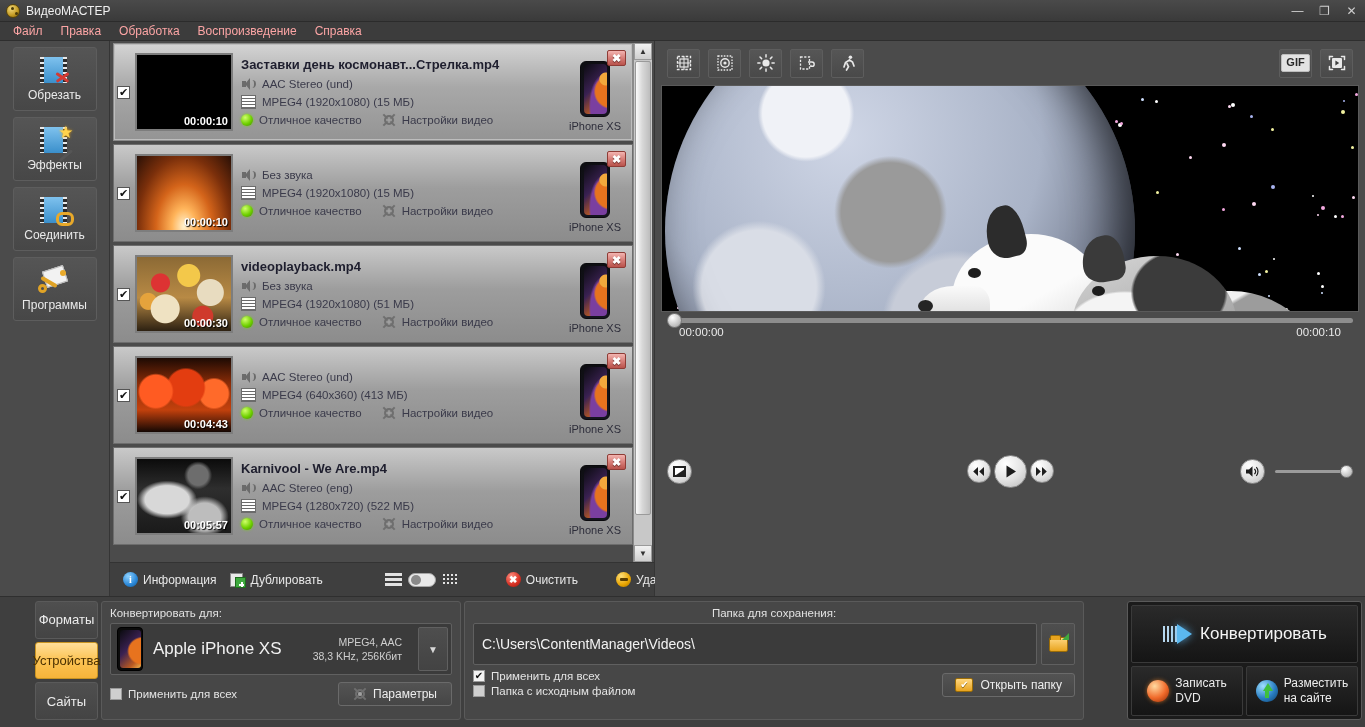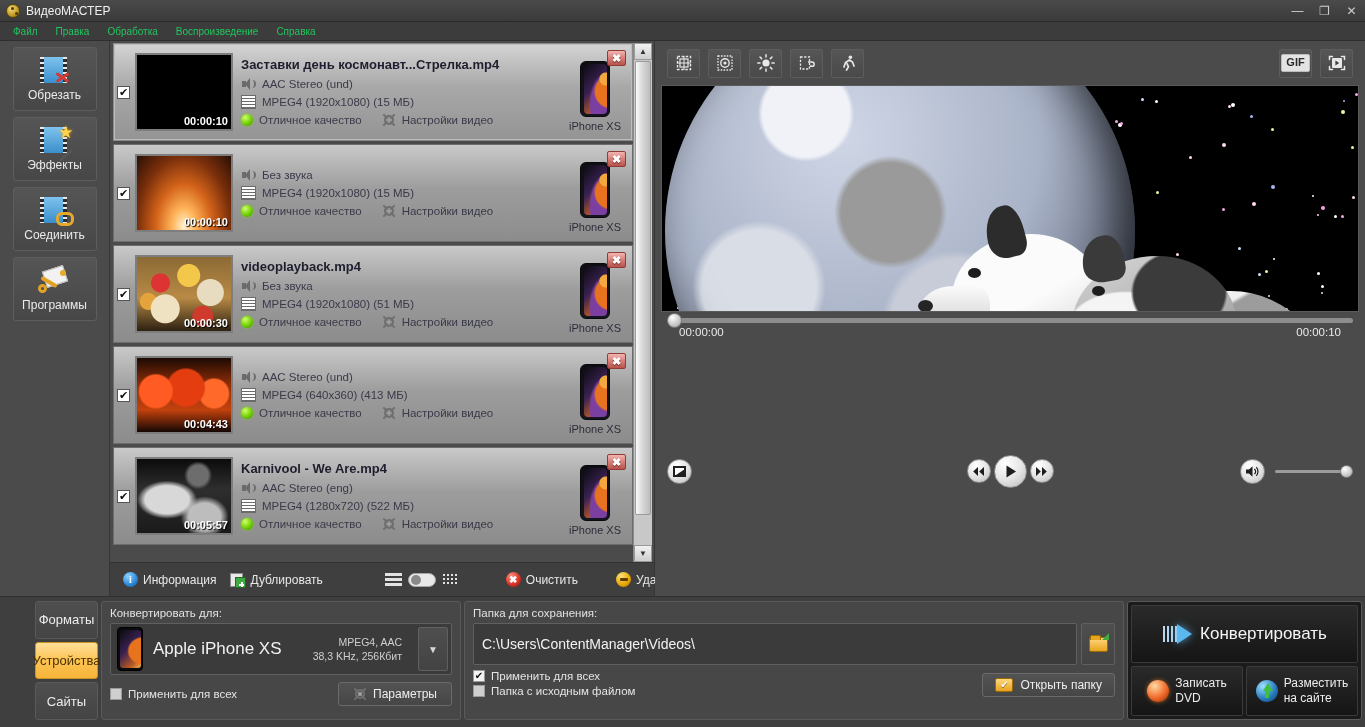--- a/index.html
+++ b/index.html
@@ -32,21 +32,21 @@
   .winbtns{position:absolute;right:0;top:0;height:22px;display:flex;}
   .winbtn{width:27px;height:22px;display:flex;align-items:center;justify-content:center;color:#cfcfcf;font-size:12px;}
   
   #menubar{
     height:19px;width:100%;
     background:#3c3c3c;
     display:flex;align-items:center;
     border-bottom:1px solid #2e2e2e;
     padding-left:4px;
   }
-  .menu-item{padding:2px 9px;font-size:10px;color:#22c55e;}
+  .menu-item{padding:2px 9px;font-size:12px;color:#fca5a5;}
   
   #main{ display:flex; height:555px; width:100%; }
   
   #tools{
     width:110px;flex:0 0 110px;
     background:#4b4b4b;
     border-right:1px solid #353535;
     padding:6px 0 0 0;
     display:flex;flex-direction:column;align-items:center;
   }
@@ -363,21 +363,21 @@
   .crow{display:flex;align-items:center;justify-content:space-between;margin-top:7px;}
   .cbx{display:flex;align-items:center;gap:6px;font-size:11.5px;color:#e4e4e4;}
   .box{width:12px;height:12px;border:1px solid #9a9a9a;background:#cfcfcf;display:flex;align-items:center;justify-content:center;}
   .box.checked{background:#f3f3f3;}
   .box span{font-size:10px;color:#111;line-height:10px;}
   .btn-gray{
     border:1px solid #6a6a6a;border-radius:3px;
     background:linear-gradient(180deg,#535353,#464646);
     color:#ededed;font-size:12px;padding:4px 14px;display:flex;align-items:center;gap:6px;
   }
-  #save-panel{flex:1 1 auto;}
+  #save-panel{flex:1 1 auto;text-align:center;}
   #path-row{display:flex;align-items:center;gap:4px;}
   #path-input{
     flex:1 1 auto;height:42px;background:#3b3b3b;border:1px solid #606060;border-radius:2px;
     display:flex;align-items:center;padding:0 8px;color:#f2f2f2;font-size:14px;
   }
   #browse-btn{
     width:34px;height:42px;border:1px solid #606060;border-radius:2px;
     background:linear-gradient(180deg,#4e4e4e,#434343);
     display:flex;align-items:center;justify-content:center;flex:0 0 34px;
   }
@@ -388,21 +388,21 @@
   #save-bottom{display:flex;align-items:flex-end;justify-content:space-between;}
   #open-folder-btn{
     border:1px solid #6a6a6a;border-radius:3px;
     background:linear-gradient(180deg,#535353,#464646);
     color:#ededed;font-size:12px;padding:4px 12px;display:flex;align-items:center;gap:7px;
   }
   .folder-chk{width:18px;height:14px;background:linear-gradient(180deg,#ffd780,#e8a41f);border:1px solid #9c6d07;border-radius:2px;display:flex;align-items:center;justify-content:center;}
   .folder-chk span{font-size:10px;color:#fff;line-height:1;text-shadow:0 1px 0 #8a6204;}
   #convert-panel2{
     width:235px;flex:0 0 235px;border:1px solid #5a5a5a;border-radius:3px;
-    background:#1b1b1b;padding:3px;display:flex;flex-direction:column;gap:3px;
+    background:#1b1b1b;padding:3px;display:flex;flex-direction:column;gap:3px;margin-left:40px;
   }
   #convert-main{
     flex:1 1 auto;border:1px solid #3a3a3a;border-radius:2px;
     background:linear-gradient(180deg,#2a2a2a,#151515);
     display:flex;align-items:center;justify-content:center;gap:8px;
   }
   .arrow-ico{width:30px;height:24px;position:relative;}
   .arrow-ico:after{content:"";position:absolute;right:0;top:2px;border-style:solid;border-width:10px 0 10px 15px;border-color:transparent transparent transparent #5bb8ef;filter:drop-shadow(0 0 4px rgba(90,180,240,.8));}
   .arrow-ico:before{content:"";position:absolute;left:1px;top:4px;width:14px;height:16px;background:repeating-linear-gradient(90deg,rgba(190,225,250,.95) 0 2px,transparent 2px 4px);}
   #convert-label{font-size:17px;color:#f4f4f4;}

